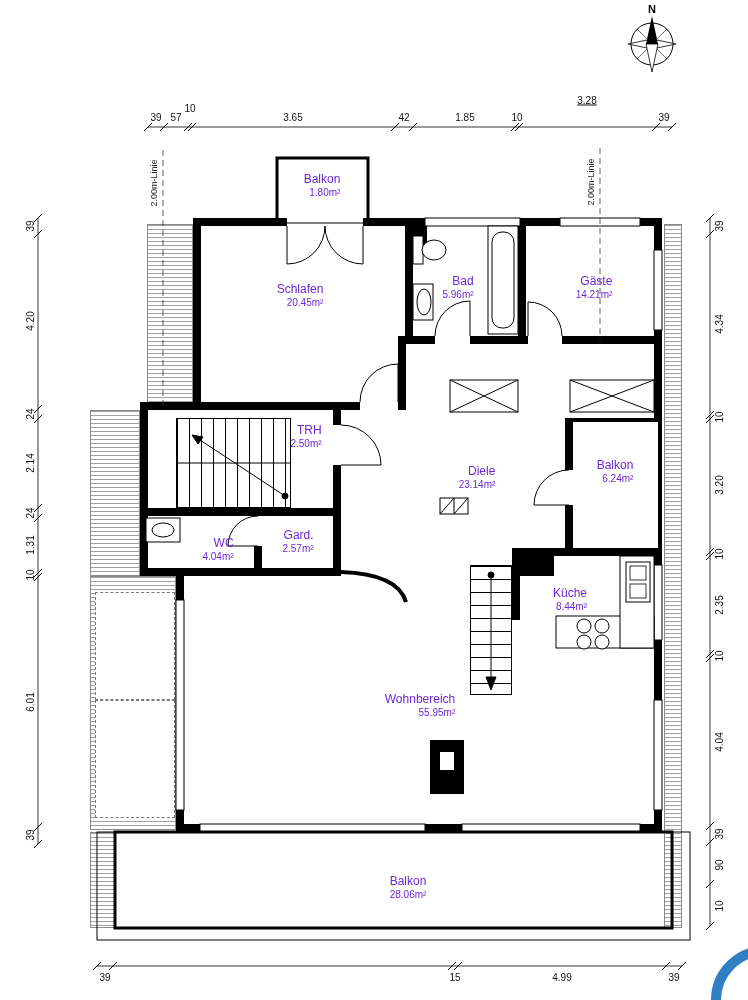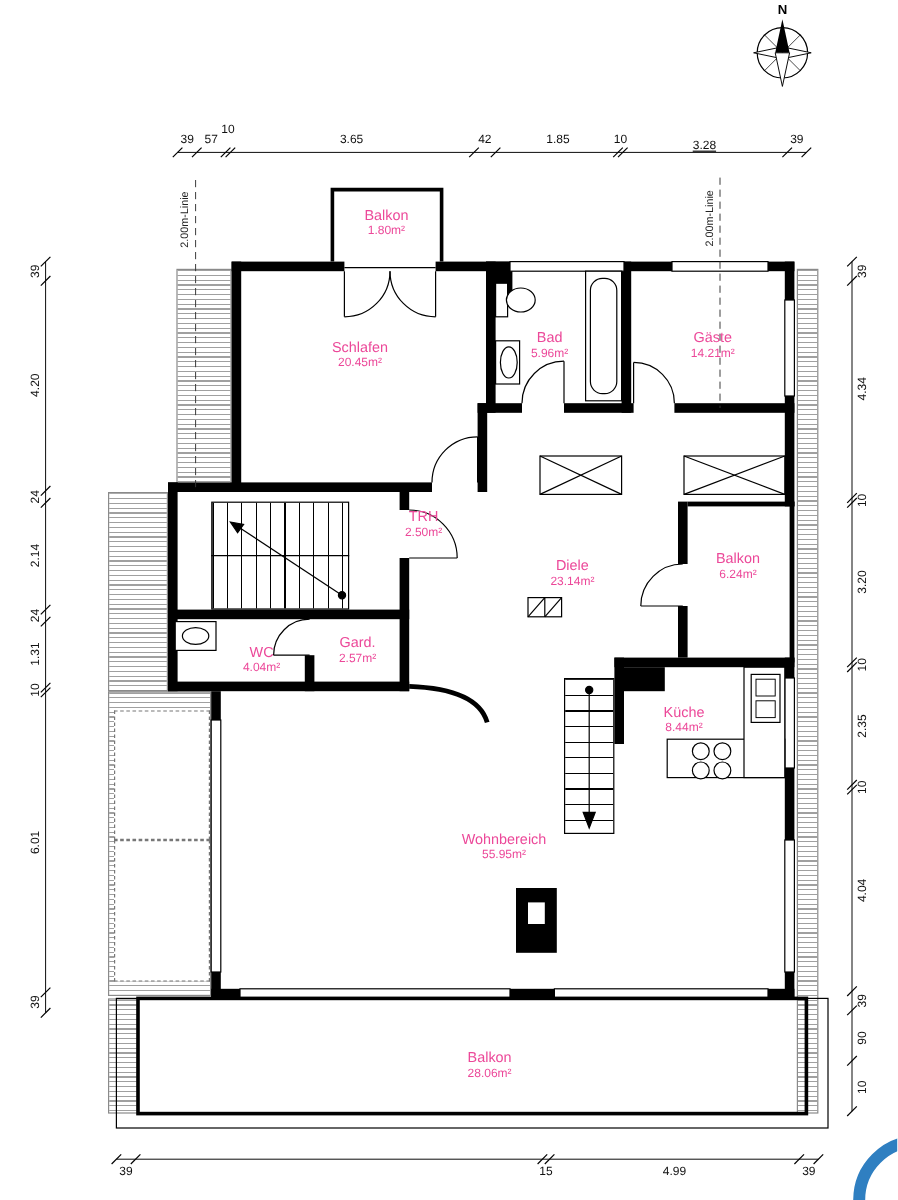--- a/index.html
+++ b/index.html
@@ -4,21 +4,21 @@
 <style>
   * { margin:0; padding:0; box-sizing:border-box; }
   html,body { background:#fff; font-family:"Liberation Sans", sans-serif; }
   .canvas { position:relative; width:748px; height:1000px; background:#fff; overflow:hidden; }
   .hatch { position:absolute; background:repeating-linear-gradient(180deg,#a0a0a0 0 1px,transparent 1px 4px); border:1px solid #8a8a8a; }
   .dashed-zone { position:absolute; background:#fff; border:1px dashed #777; }
   .stairs { position:absolute; border:1px solid #000; background-color:#fff; }
   .stairs.v { background-image:repeating-linear-gradient(90deg,#000 0 1px,transparent 1px 12px); }
   .stairs.h { background-image:repeating-linear-gradient(180deg,#000 0 1px,transparent 1px 13px); }
   svg.plan { position:absolute; left:0; top:0; }
-  .room-label { position:absolute; transform:translate(-50%,-50%); text-align:center; line-height:1.25; color:#ec4899; white-space:nowrap; z-index:5; }
+  .room-label { position:absolute; transform:translate(-50%,-50%); text-align:right; line-height:1.25; color:#6d28d9; white-space:nowrap; z-index:5; }
   .room-label .rname { display:block; font-size:12px; }
   .room-label .rarea { display:block; font-size:10px; }
   .dim { position:absolute; font-size:10px; color:#111; transform:translate(-50%,-50%); white-space:nowrap; z-index:5; }
   .dim.v { transform:translate(-50%,-50%) rotate(-90deg); }
   .linie-label { position:absolute; font-size:9px; color:#222; transform:translate(-50%,-50%) rotate(-90deg); white-space:nowrap; z-index:5; }
   .north-label { position:absolute; font-size:11px; font-weight:bold; color:#000; transform:translate(-50%,-50%); z-index:5; }
 </style>
 </head>
 <body>
 
@@ -253,21 +253,21 @@
     <span class="rarea">20.45m²</span>
   </div>
   <div class="room-label" style="left:458px;top:288px;">
     <span class="rname">Bad</span>
     <span class="rarea">5.96m²</span>
   </div>
   <div class="room-label" style="left:594px;top:288px;">
     <span class="rname">Gäste</span>
     <span class="rarea">14.21m²</span>
   </div>
-  <div class="room-label" style="left:306px;top:437px;margin-left:47px;">
+  <div class="room-label" style="left:306px;top:437px;">
     <span class="rname">TRH</span>
     <span class="rarea">2.50m²</span>
   </div>
   <div class="room-label" style="left:477px;top:478px;">
     <span class="rname">Diele</span>
     <span class="rarea">23.14m²</span>
   </div>
   <div class="room-label" style="left:615px;top:472px;">
     <span class="rname">Balkon</span>
     <span class="rarea">6.24m²</span>
@@ -293,21 +293,21 @@
     <span class="rarea">28.06m²</span>
   </div>
 
   <span class="dim" style="left:156px;top:117px;">39</span>
   <span class="dim" style="left:176px;top:117px;">57</span>
   <span class="dim" style="left:190px;top:108px;">10</span>
   <span class="dim" style="left:293px;top:117px;">3.65</span>
   <span class="dim" style="left:404px;top:117px;">42</span>
   <span class="dim" style="left:465px;top:117px;">1.85</span>
   <span class="dim" style="left:517px;top:117px;">10</span>
-  <span class="dim" style="left:587px;top:122px;text-decoration:underline;">3.28</span>
+  <span class="dim" style="left:587px;top:100px;text-decoration:underline;">3.28</span>
   <span class="dim" style="left:664px;top:117px;">39</span>
 
   <span class="dim v" style="left:30px;top:226px;">39</span>
   <span class="dim v" style="left:30px;top:321px;">4.20</span>
   <span class="dim v" style="left:30px;top:414px;">24</span>
   <span class="dim v" style="left:30px;top:463px;">2.14</span>
   <span class="dim v" style="left:30px;top:513px;">24</span>
   <span class="dim v" style="left:30px;top:545px;">1.31</span>
   <span class="dim v" style="left:30px;top:575px;">10</span>
   <span class="dim v" style="left:30px;top:702px;">6.01</span>

